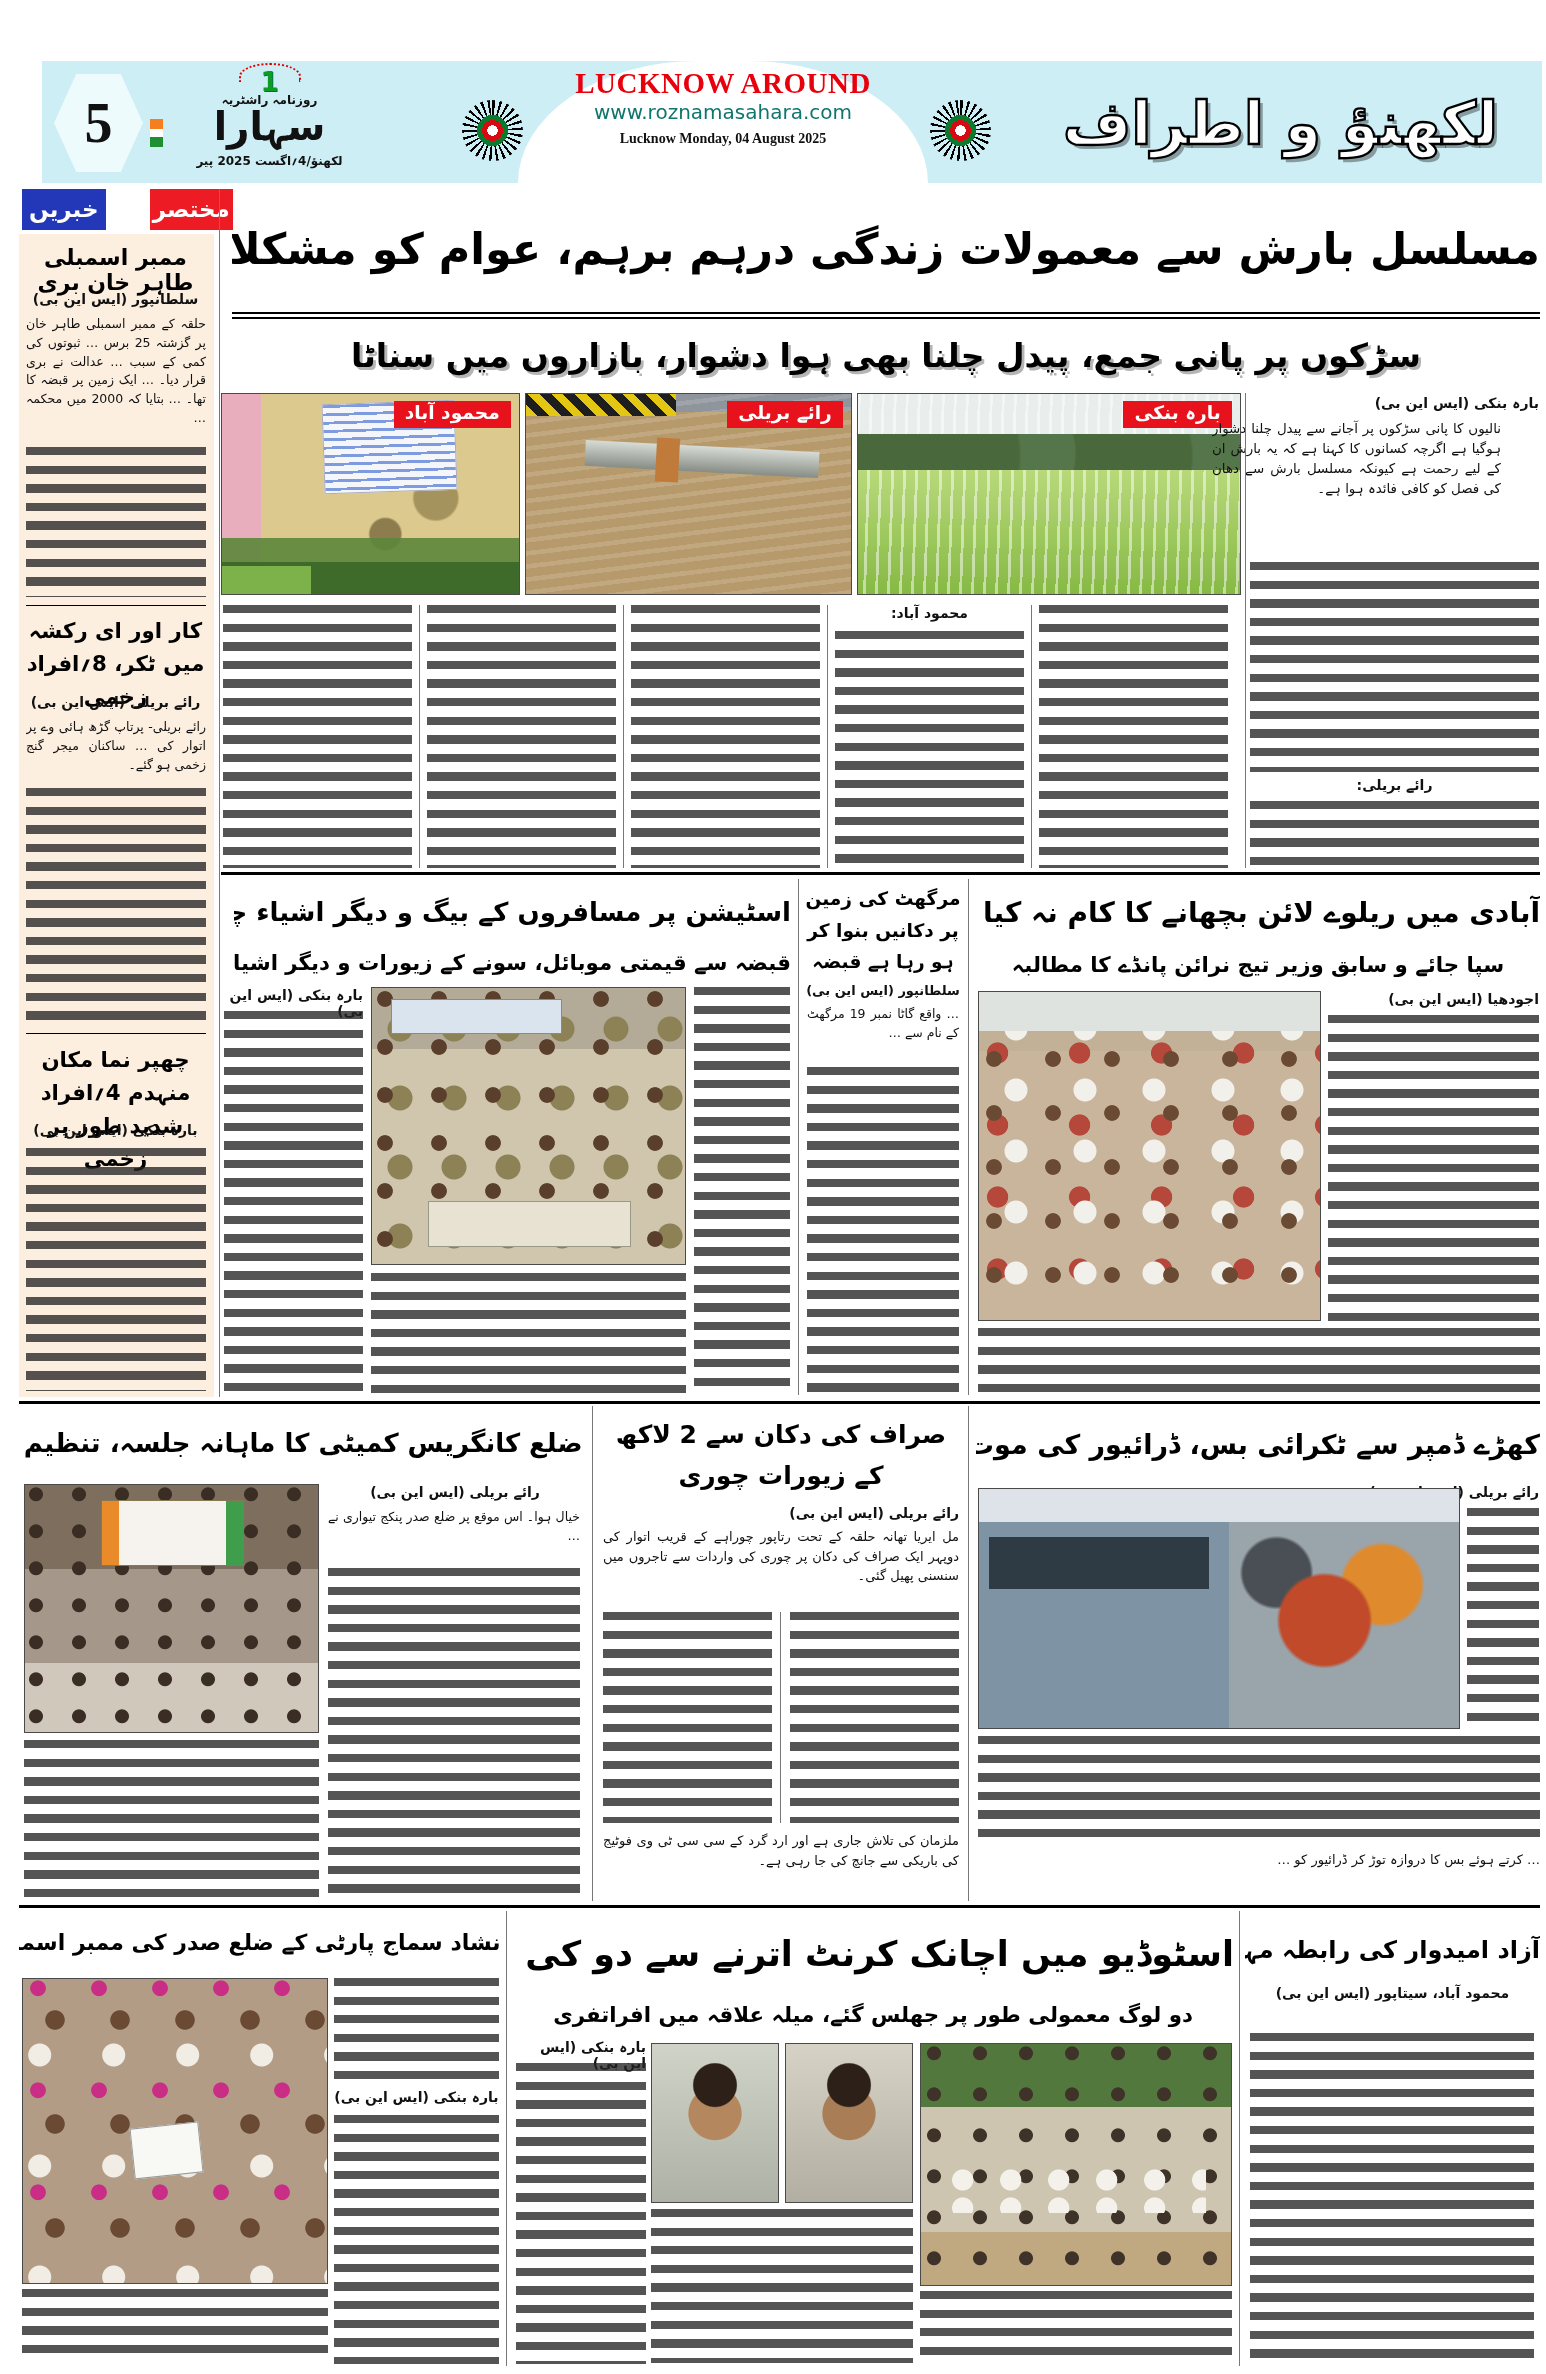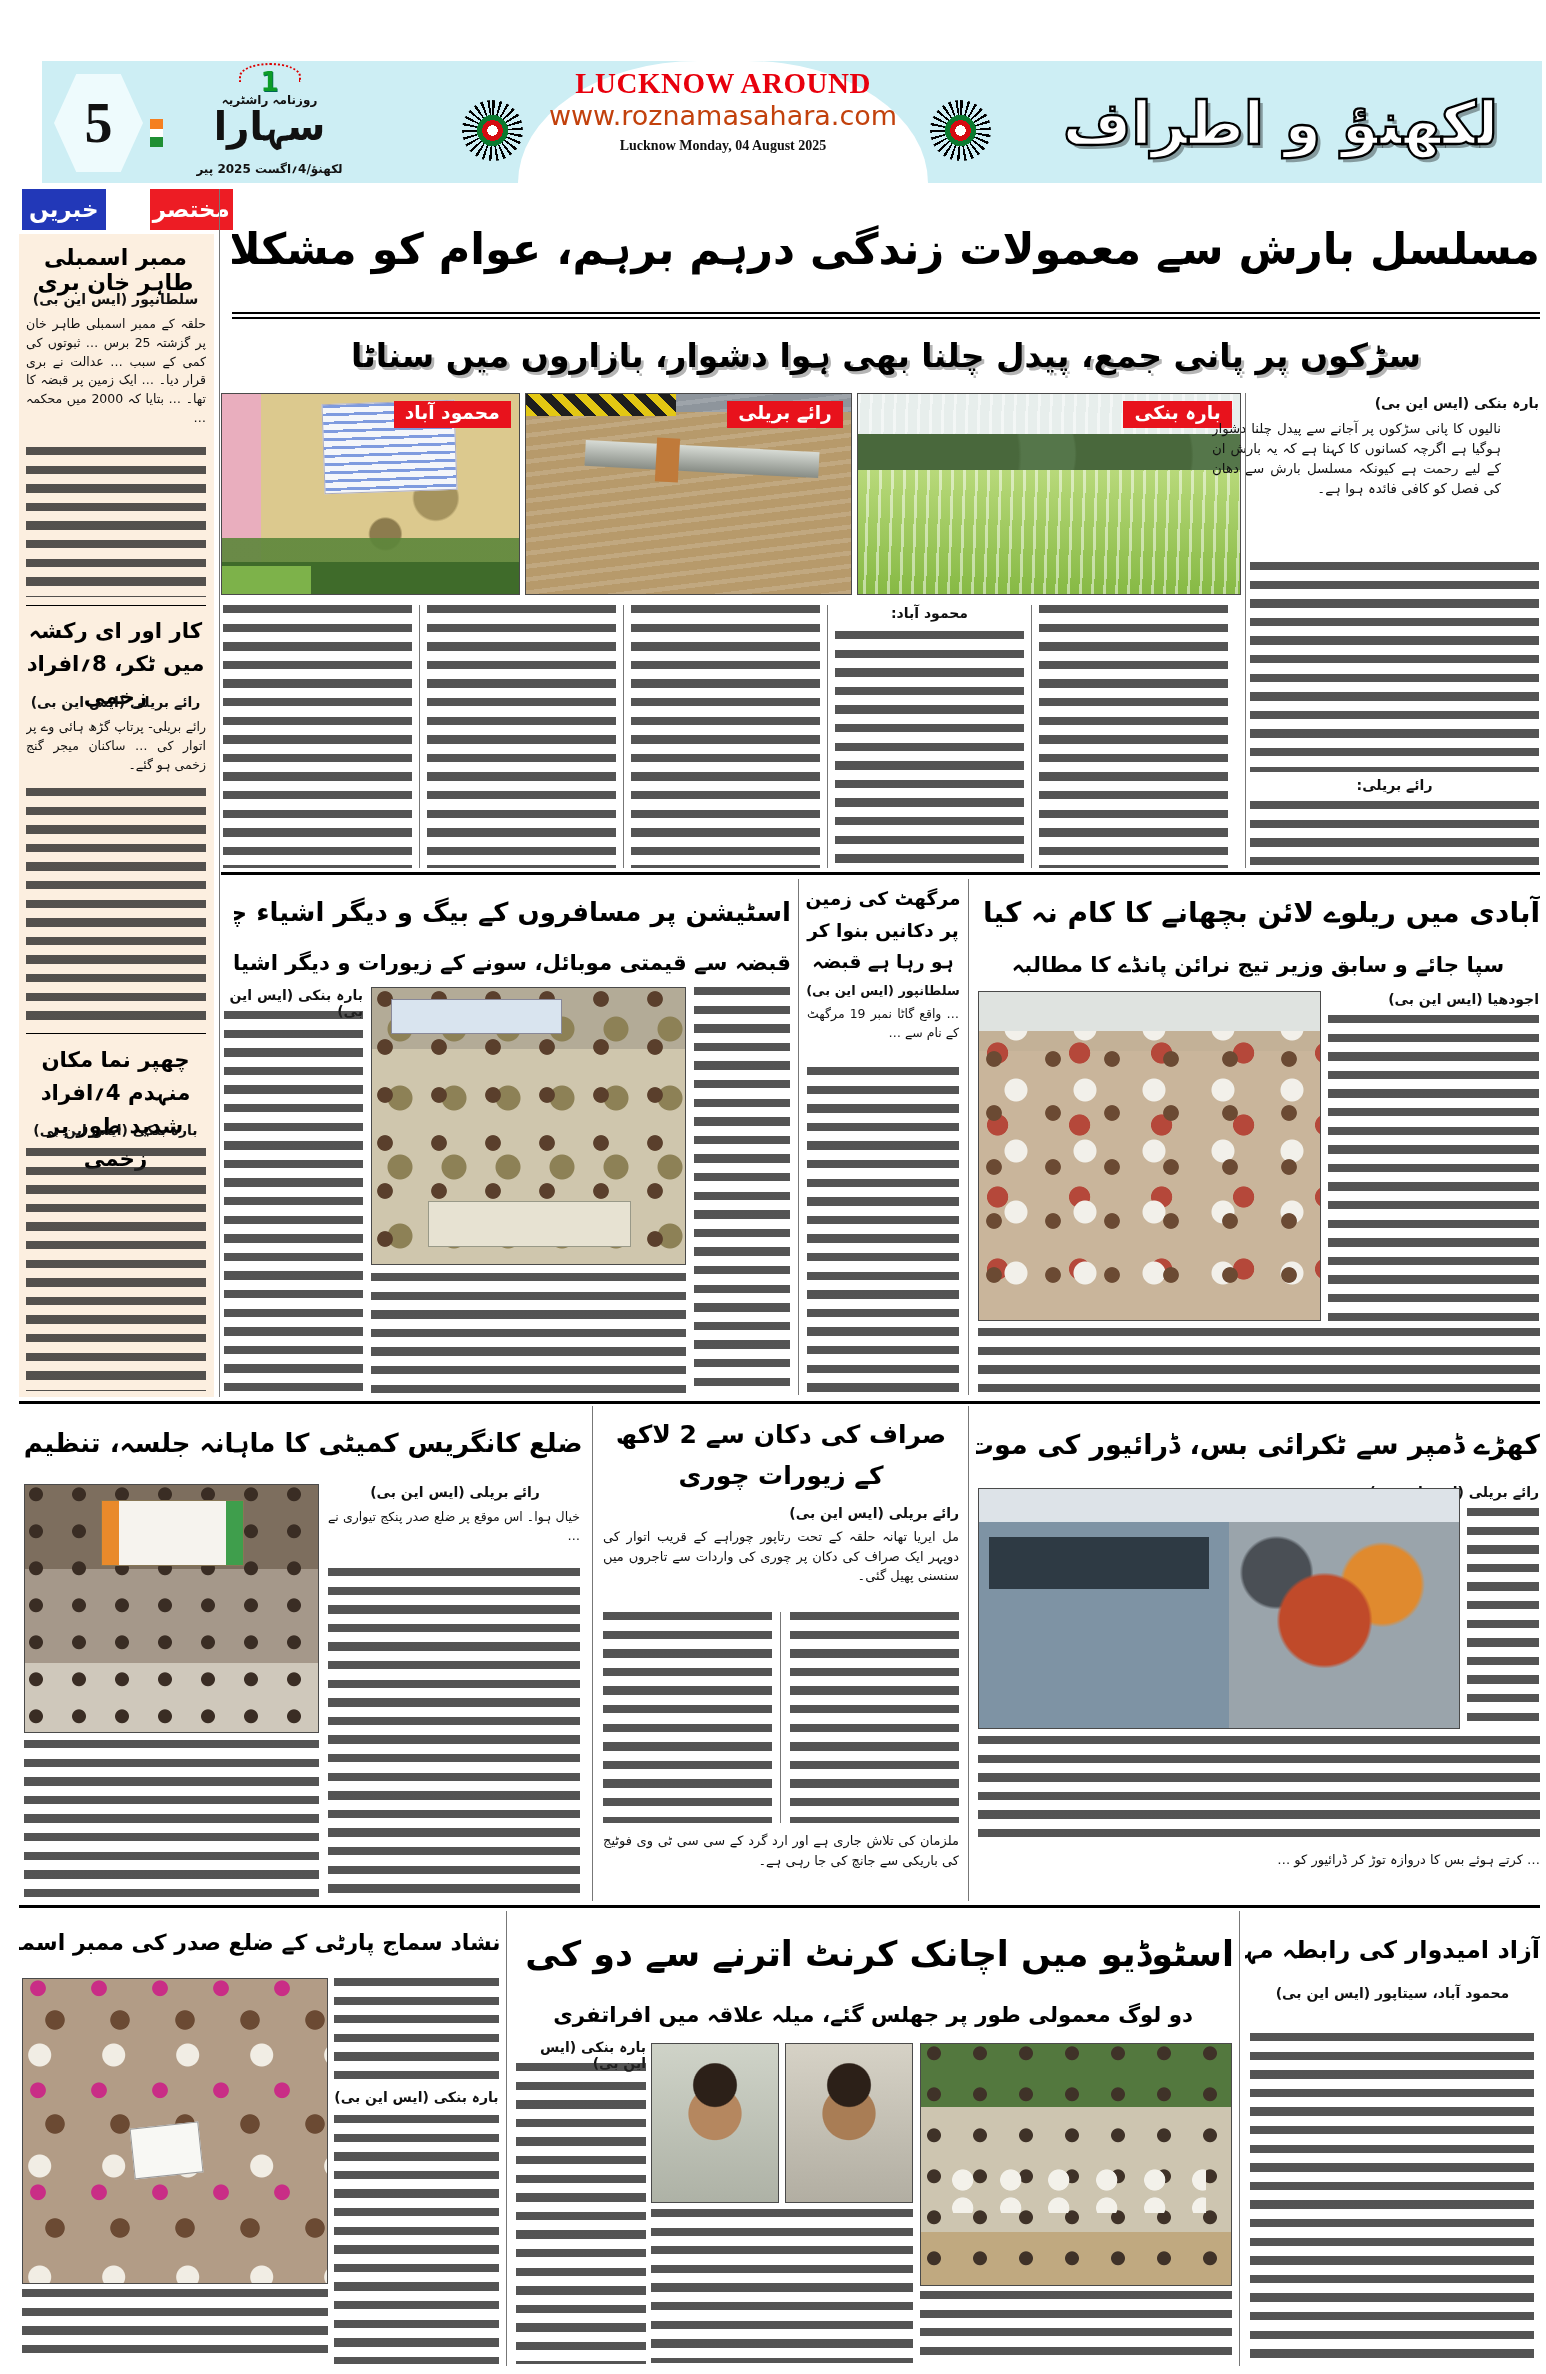--- a/index.html
+++ b/index.html
@@ -41,32 +41,32 @@
               display:flex;align-items:center;justify-content:center;">
     <span class="serif b" style="font-size:56px;">5</span>
   </div>
 
   <div class="abs c" style="left:147px;top:63px;width:245px;height:119px;">
     <div style="width:58px;height:16.7px;border:2.8px dotted #d00;border-bottom:none;
                 border-radius:56px 56px 0 0/24px 24px 0 0;margin:0 auto;"></div>
     <div class="b" style="color:#0c9c27;font-size:26px;margin-top:-15px;text-shadow:0.9px 0.9px 0 #065;">1</div>
     <div class="ur b" style="font-size:12px;margin-top:-3.7px;">روزنامہ راشٹریہ</div>
     <div class="ur" style="font-size:39px;font-weight:800;line-height:1.0;letter-spacing:-0.9px;">سہارا</div>
-    <div class="ur b" style="font-size:12px;margin-top:16px;">لکھنؤ/4؍اگست 2025 پیر</div>
+    <div class="ur b" style="font-size:12px;margin-top:8px;">لکھنؤ/4؍اگست 2025 پیر</div>
   </div>
   <div class="abs" style="left:150px;top:119px;width:13px;height:28px;
               background:linear-gradient(#f57f1f 0 36%,#fff 36% 64%,#1f8f33 64%);"></div>
 
   <div class="abs burst" style="left:462px;top:100px;width:61px;height:61px;"></div>
   <div class="abs burst" style="left:930px;top:100px;width:61px;height:61px;"></div>
 
   <div class="abs c" style="left:518px;top:61px;width:410px;height:122px;background:#fff;
               border-radius:205px 205px 0 0/139px 139px 0 0;padding-top:5.6px;box-sizing:border-box;">
     <div class="serif b" style="color:#e8000d;font-size:29px;letter-spacing:0.5px;">LUCKNOW AROUND</div>
-    <div style="font-size:27px;color:#c2410c;margin-top:0.9px;">www.roznamasahara.com</div>
+    <div style="font-size:20px;color:#0f766e;margin-top:0.9px;">www.roznamasahara.com</div>
     <div class="serif b" style="font-size:14px;margin-top:6.5px;">Lucknow  Monday, 04  August 2025</div>
   </div>
 
   <div class="abs ur c headline outline" style="left:1030px;top:83px;width:501px;height:93px;font-size:59px;line-height:1.4;">لکھنؤ و اطراف</div>
 
   <div class="abs" style="left:22px;top:189px;width:211px;height:41px;display:flex;direction:rtl;">
     <div class="ur b c" style="flex:1;background:#ed1c24;color:#fff;font-size:23px;line-height:41px;margin-left:44px;">مختصر</div>
     <div class="ur b c" style="flex:1;background:#2238b8;color:#fff;font-size:23px;line-height:41px;">خبریں</div>
   </div>
 

